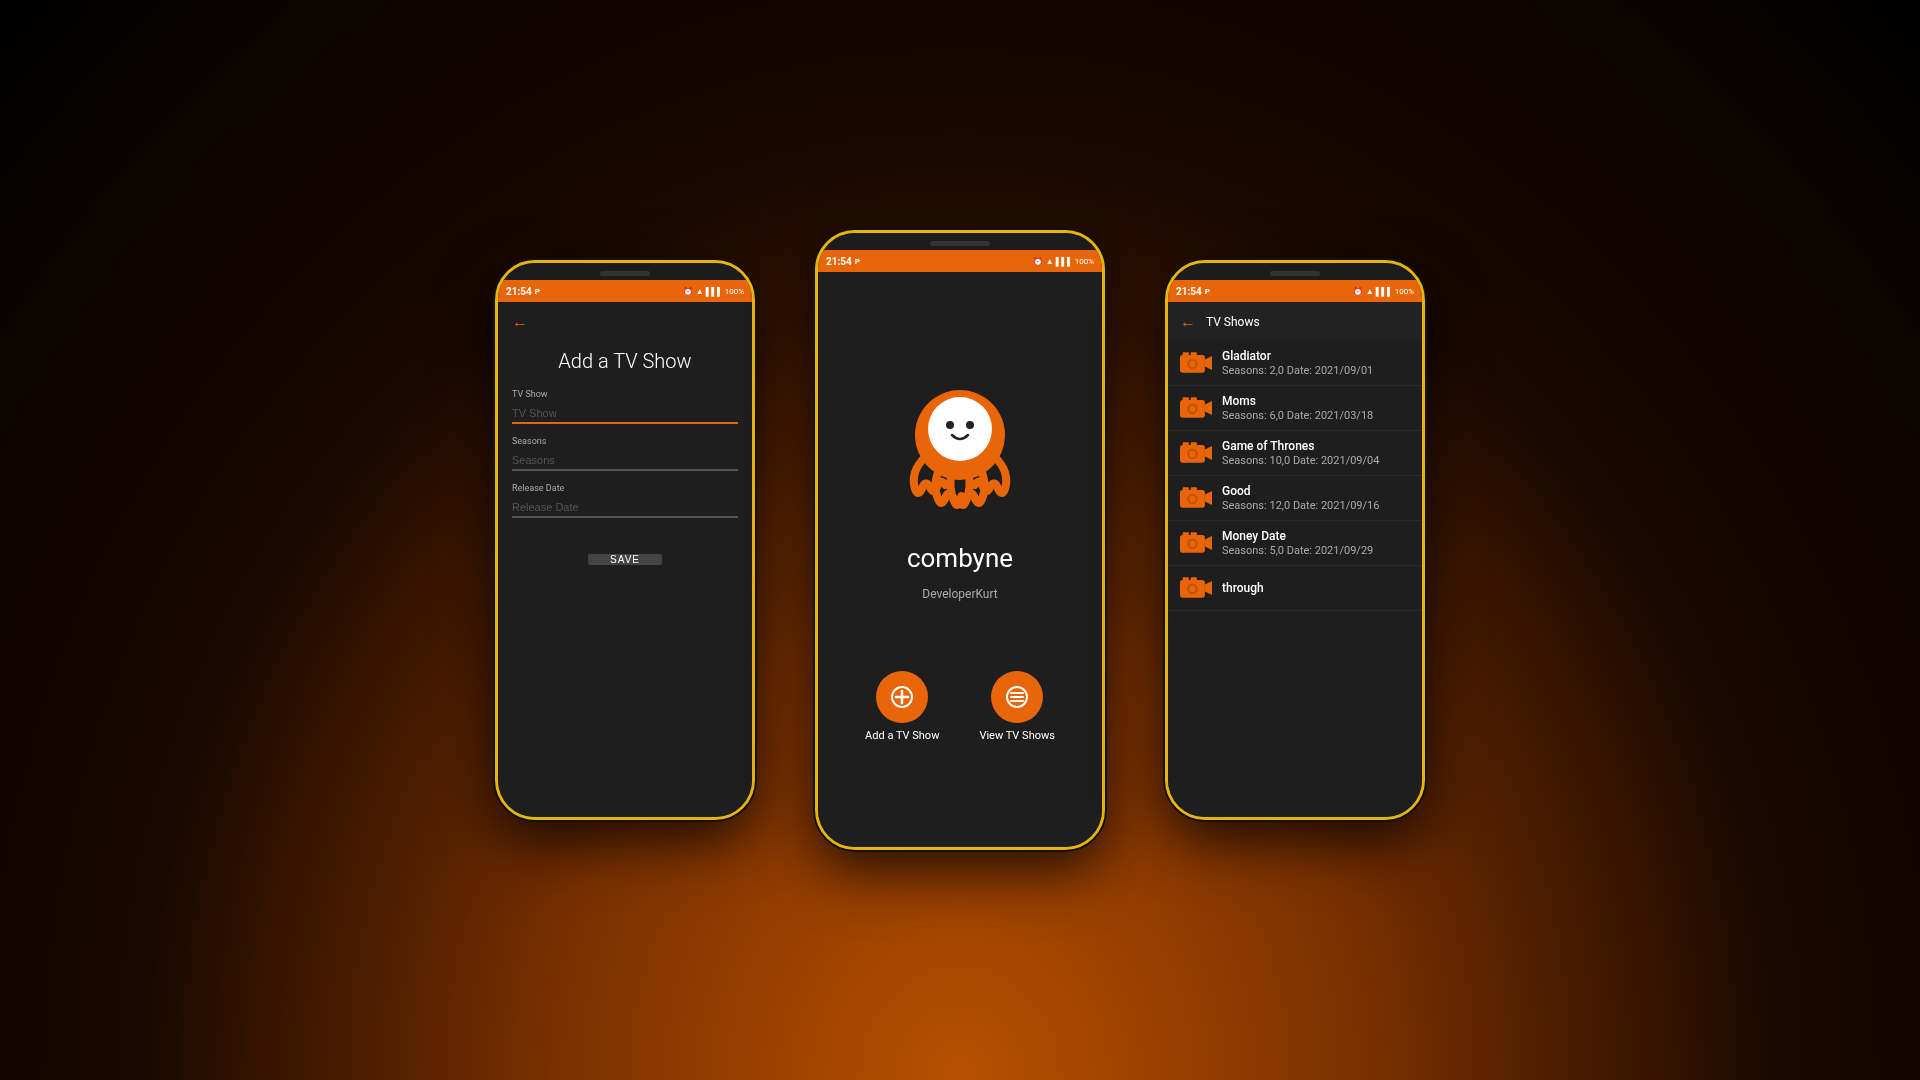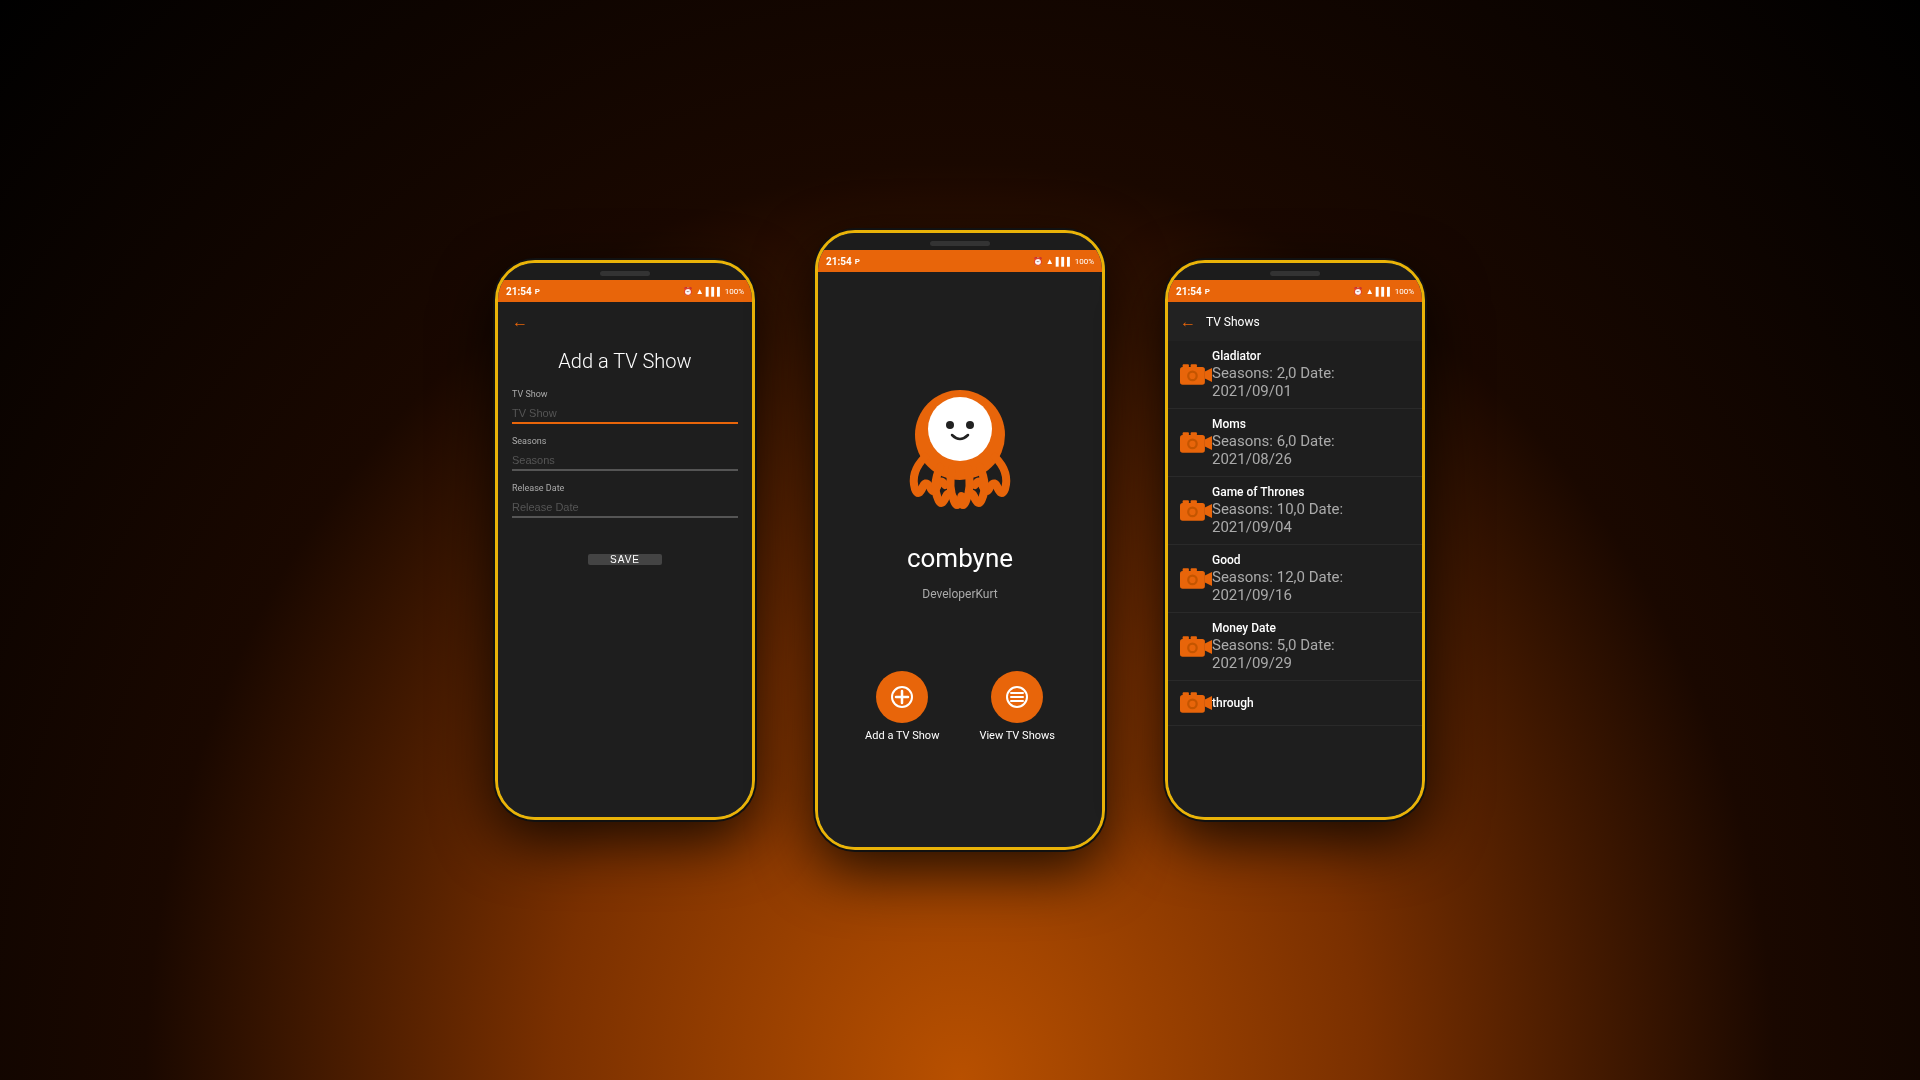--- a/index.html
+++ b/index.html
@@ -243,20 +243,21 @@
 
     .show-list {
       flex: 1;
       overflow: hidden;
       padding: 0;
     }
 
     .show-item {
       display: flex;
       align-items: center;
+      gap: 10px;
       padding: 8px 12px;
       border-bottom: 1px solid #2a2a2a;
     }
 
     .show-icon {
       width: 32px;
       height: 28px;
       flex-shrink: 0;
     }
 
@@ -264,21 +265,21 @@
       flex: 1;
     }
 
     .show-name {
       font-size: 12px;
       color: white;
       font-weight: 500;
     }
 
     .show-meta {
-      font-size: 15px;
+      font-size: 11px;
       color: #aaa;
       margin-top: 1px;
     }
 
     
     .phone-side-btn {
       position: absolute;
       background: #2a2a2a;
       border-radius: 2px;
     }
@@ -458,21 +459,21 @@
       <svg class="show-icon" viewBox="0 0 36 28" width="36" height="28">
         <rect x="0" y="5" width="28" height="20" rx="3" fill="#e8650a"></rect>
         <polygon points="28,10 36,6 36,22 28,18" fill="#e8650a"></polygon>
         <circle cx="14" cy="15" r="6" fill="#c45500"></circle>
         <circle cx="14" cy="15" r="3.5" fill="#e8650a"></circle>
         <rect x="3" y="2" width="7" height="5" rx="1" fill="#e8650a"></rect>
         <rect x="12" y="2" width="7" height="5" rx="1" fill="#e8650a"></rect>
       </svg>
       <div class="show-info">
         <div class="show-name">Moms</div>
-        <div class="show-meta">Seasons: 6,0   Date: 2021/08/26</div>
+        <div class="show-meta">Seasons: 6,0   Date: 2021/03/18</div>
       </div>
     </div>
         <div class="show-item">
       <svg class="show-icon" viewBox="0 0 36 28" width="36" height="28">
         <rect x="0" y="5" width="28" height="20" rx="3" fill="#e8650a"></rect>
         <polygon points="28,10 36,6 36,22 28,18" fill="#e8650a"></polygon>
         <circle cx="14" cy="15" r="6" fill="#c45500"></circle>
         <circle cx="14" cy="15" r="3.5" fill="#e8650a"></circle>
         <rect x="3" y="2" width="7" height="5" rx="1" fill="#e8650a"></rect>
         <rect x="12" y="2" width="7" height="5" rx="1" fill="#e8650a"></rect>

